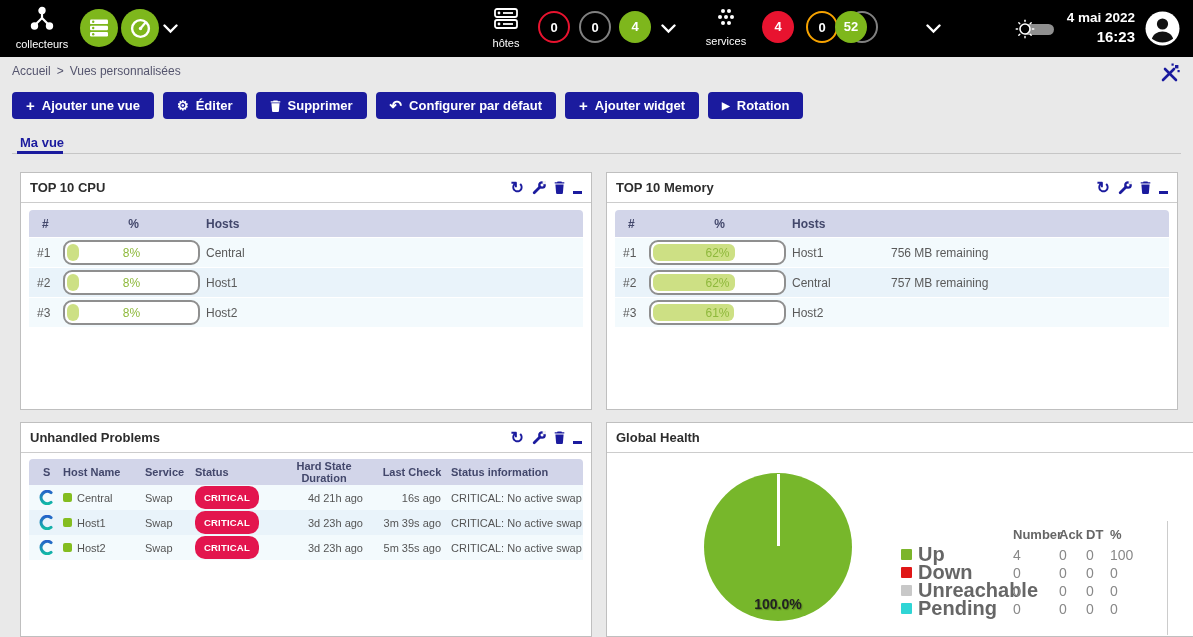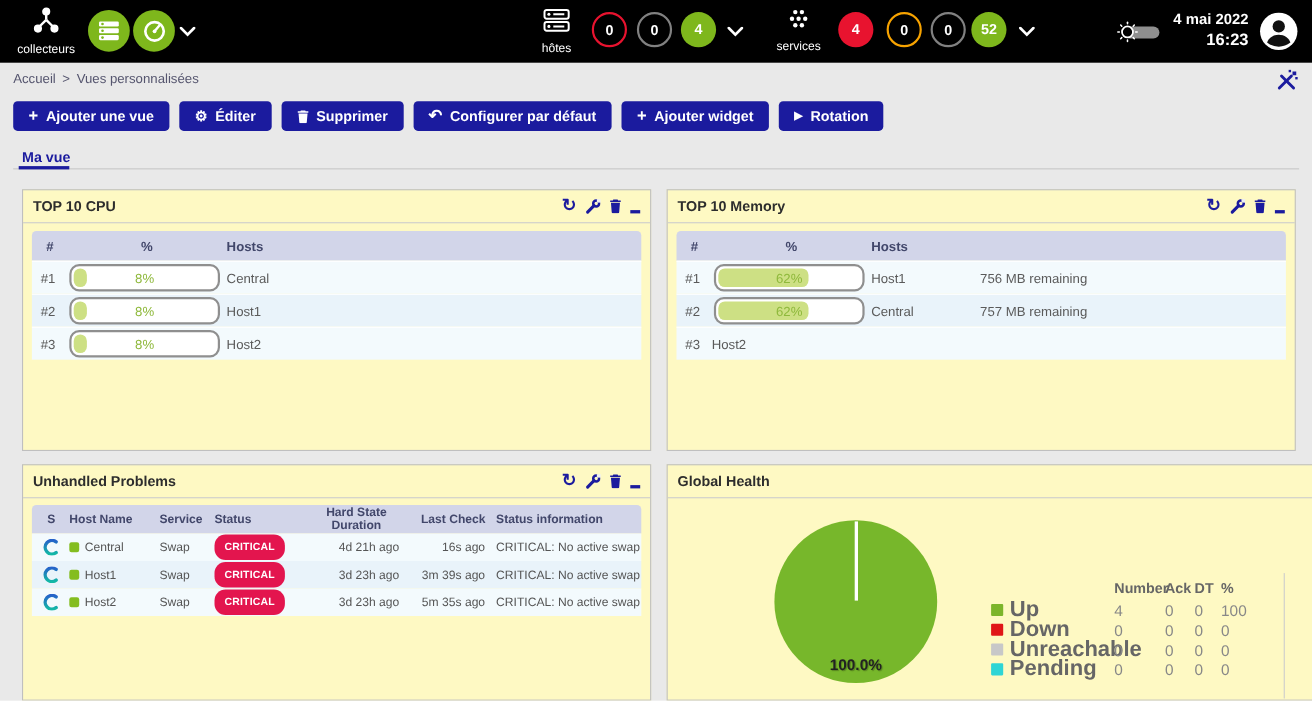--- a/index.html
+++ b/index.html
@@ -33,21 +33,21 @@
   .toolbar{position:absolute;left:12px;top:92px;display:flex;gap:9px;}
   .btn{height:27px;background:#1b1b9e;color:#fff;border:none;border-radius:4px;padding:0 14px;
        font-family:"Liberation Sans",sans-serif;font-size:13px;font-weight:bold;cursor:pointer;
        display:flex;align-items:center;gap:7px;}
   .btn .glyph{font-size:13px;line-height:1;}
   .tab{position:absolute;left:20px;top:135px;font-size:13px;font-weight:bold;color:#1b1b9e;cursor:pointer;}
   .tab-underline{position:absolute;left:17px;top:151px;width:46px;height:3px;background:#1b1b9e;}
   .tab-divider{position:absolute;left:12px;right:12px;top:153px;height:1px;background:#c6c6c6;}
 
   
-  .widget{position:absolute;background:#fef9c3;border:1px solid #bfbfbf;box-sizing:border-box;}
+  .widget{position:absolute;background:#ffffff;border:1px solid #bfbfbf;box-sizing:border-box;}
   .w-head{height:29px;border-bottom:1px solid #ccc;display:flex;align-items:center;padding:0 9px;}
   .w-title{font-size:13px;font-weight:bold;color:#2d2d2d;}
   .w-icons{margin-left:auto;display:flex;align-items:center;gap:8px;}
   .w-icon{color:#1b1b9e;cursor:pointer;display:flex;align-items:center;}
   .refresh-glyph{font-size:16px;font-weight:bold;line-height:1;color:#1b1b9e;}
   .min-bar{width:9px;height:3px;background:#1b1b9e;margin-top:10px;}
 
   
   .dtable{margin:7px 8px;}
   .thead,.trow{display:grid;grid-template-columns:32px 145px 99px 1fr;align-items:center;}
@@ -170,21 +170,21 @@
             <circle cx="18" cy="10" r="2"></circle>
           <circle cx="9" cy="16" r="2"></circle>
             <circle cx="15" cy="16" r="2"></circle>
         </g>
       </svg>
       <span class="nav-label">services</span>
     </div>
     <div class="counter f-red" style="left:762px;">4</div>
     <div class="counter o-orange" style="left:806px;">0</div>
     <div class="counter o-gray" style="left:846px;">0</div>
-    <div class="counter f-green" style="left:883px;">52</div>
+    <div class="counter f-green" style="left:835px;">52</div>
     <svg class="abs chev" style="left:926px;top:24px;" width="15" height="10" viewBox="0 0 15 10">
       <polyline points="1.5,1.5 7.5,7.5 13.5,1.5" stroke="#fff" stroke-width="2.4" fill="none" stroke-linecap="round"></polyline>
     </svg>
 
     <svg class="abs chev" style="left:1012px;top:17px;" width="48" height="24" viewBox="0 0 48 24">
       <rect x="10" y="7" width="32" height="11" rx="5.5" fill="#8f8f8f"></rect>
       <circle cx="13" cy="12" r="5" fill="#000" stroke="#fff" stroke-width="1.6"></circle>
       <g stroke="#fff" stroke-width="1.4" stroke-linecap="round">
         <line x1="13" y1="3.2" x2="13" y2="4.6"></line>
           <line x1="13" y1="19.4" x2="13" y2="20.8"></line>
@@ -359,20 +359,24 @@
         <span class="c-rank">#2</span>
         <span class="bar">
           <span class="bar-fill" style="width: 62%;"></span>
           <span class="bar-label">62%</span>
           </span>
         <span>Central</span>
         <span>757 MB remaining</span>
       </div>
       <div class="trow r-odd">
         <span class="c-rank">#3</span>
+        <span class="bar">
+          <span class="bar-fill" style="width: 61%;"></span>
+          <span class="bar-label">61%</span>
+          </span>
         <span>Host2</span>
       </div>
     </div>
   </div>
 
   <div class="widget" style="left:20px;top:422px;width:572px;height:215px;">
     <div class="w-head">
       <span class="w-title">Unhandled Problems</span>
       <span class="w-icons">
         <span class="w-icon refresh-glyph">↻</span>

